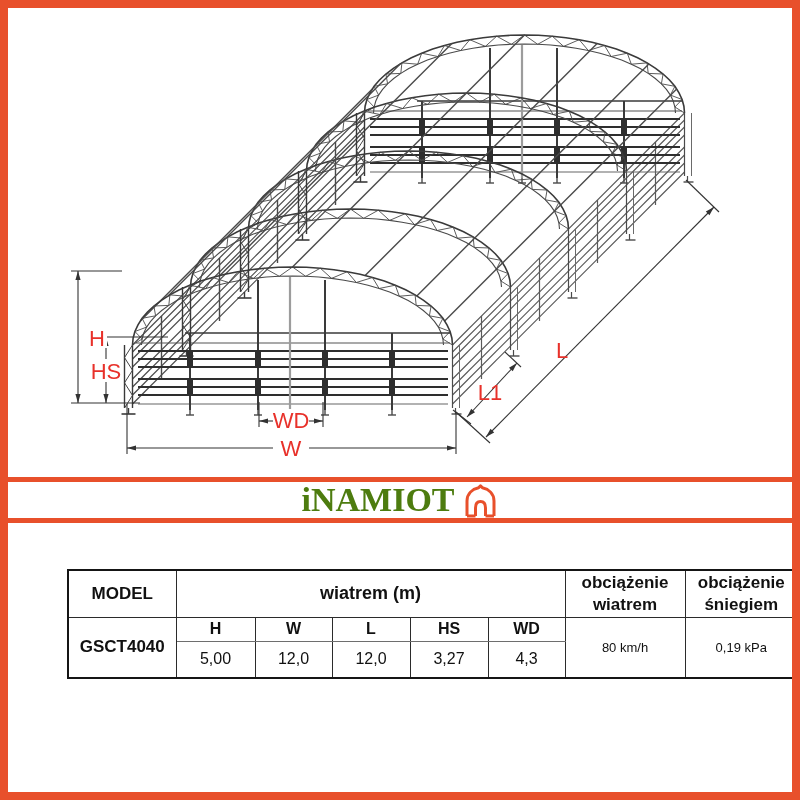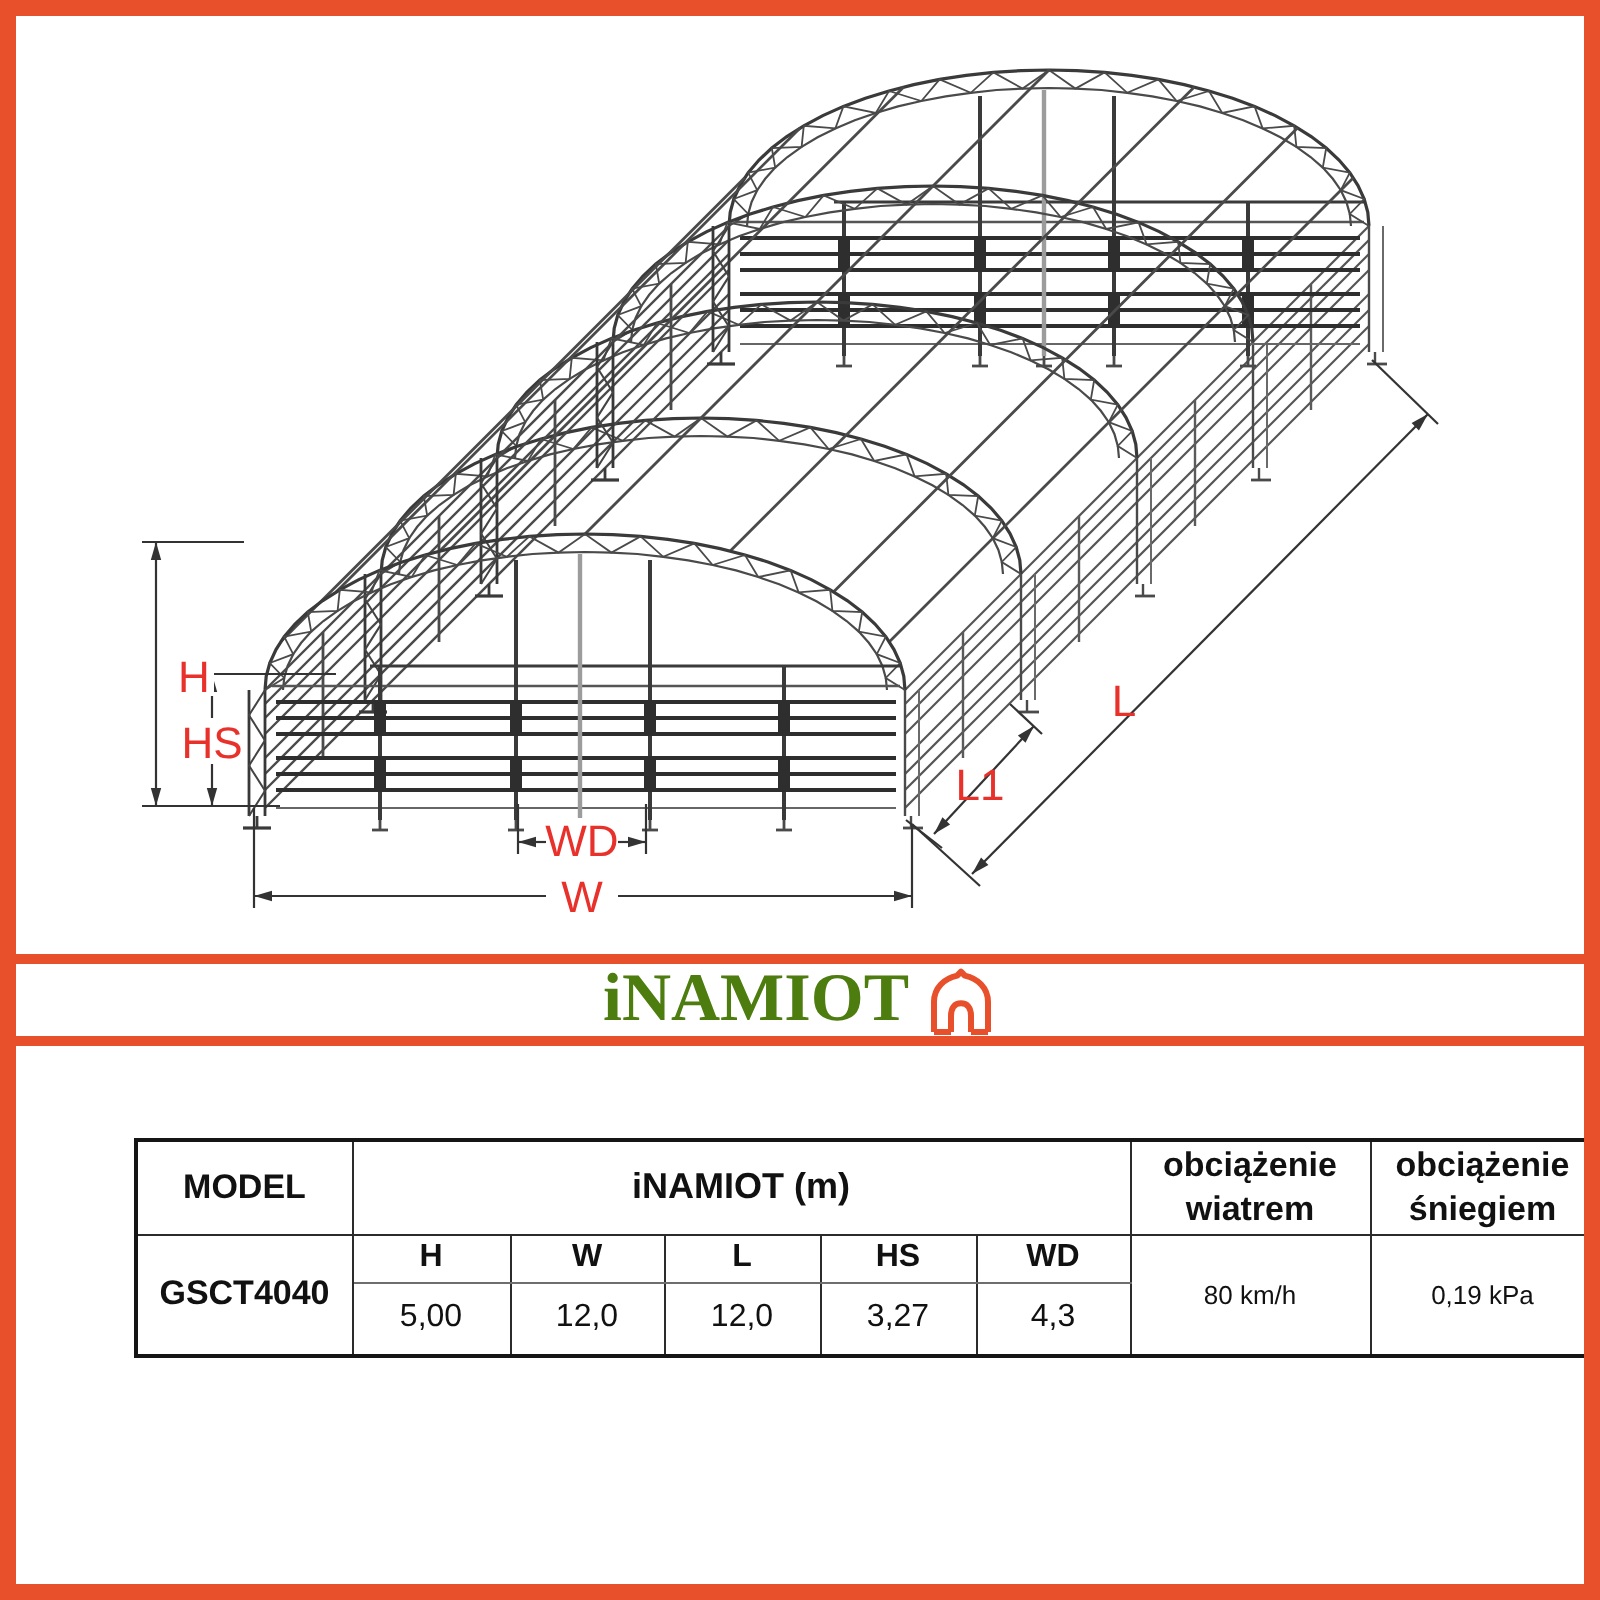--- a/index.html
+++ b/index.html
@@ -264,21 +264,21 @@
         <col style="width:77px">
         <col style="width:78px">
       <col style="width:78px">
         <col style="width:77px">
         <col style="width:120px">
         <col style="width:113px">
     </colgroup>
     <tbody>
         <tr style="height:47px">
       <td class="hdr">MODEL</td>
-      <td class="hdr2" colspan="5">iNAMIOT (m)</td>
+      <td class="hdr2" colspan="5">wiatrem (m)</td>
       <td class="hdr two-line">obciążenie wiatrem</td>
       <td class="hdr two-line">obciążenie śniegiem</td>
     </tr>
     <tr style="height:24px">
       <td class="model-val" rowspan="2">GSCT4040</td>
       <td class="subhdr">H</td>
       <td class="subhdr">W</td>
       <td class="subhdr">L</td>
       <td class="subhdr">HS</td>
       <td class="subhdr">WD</td>

